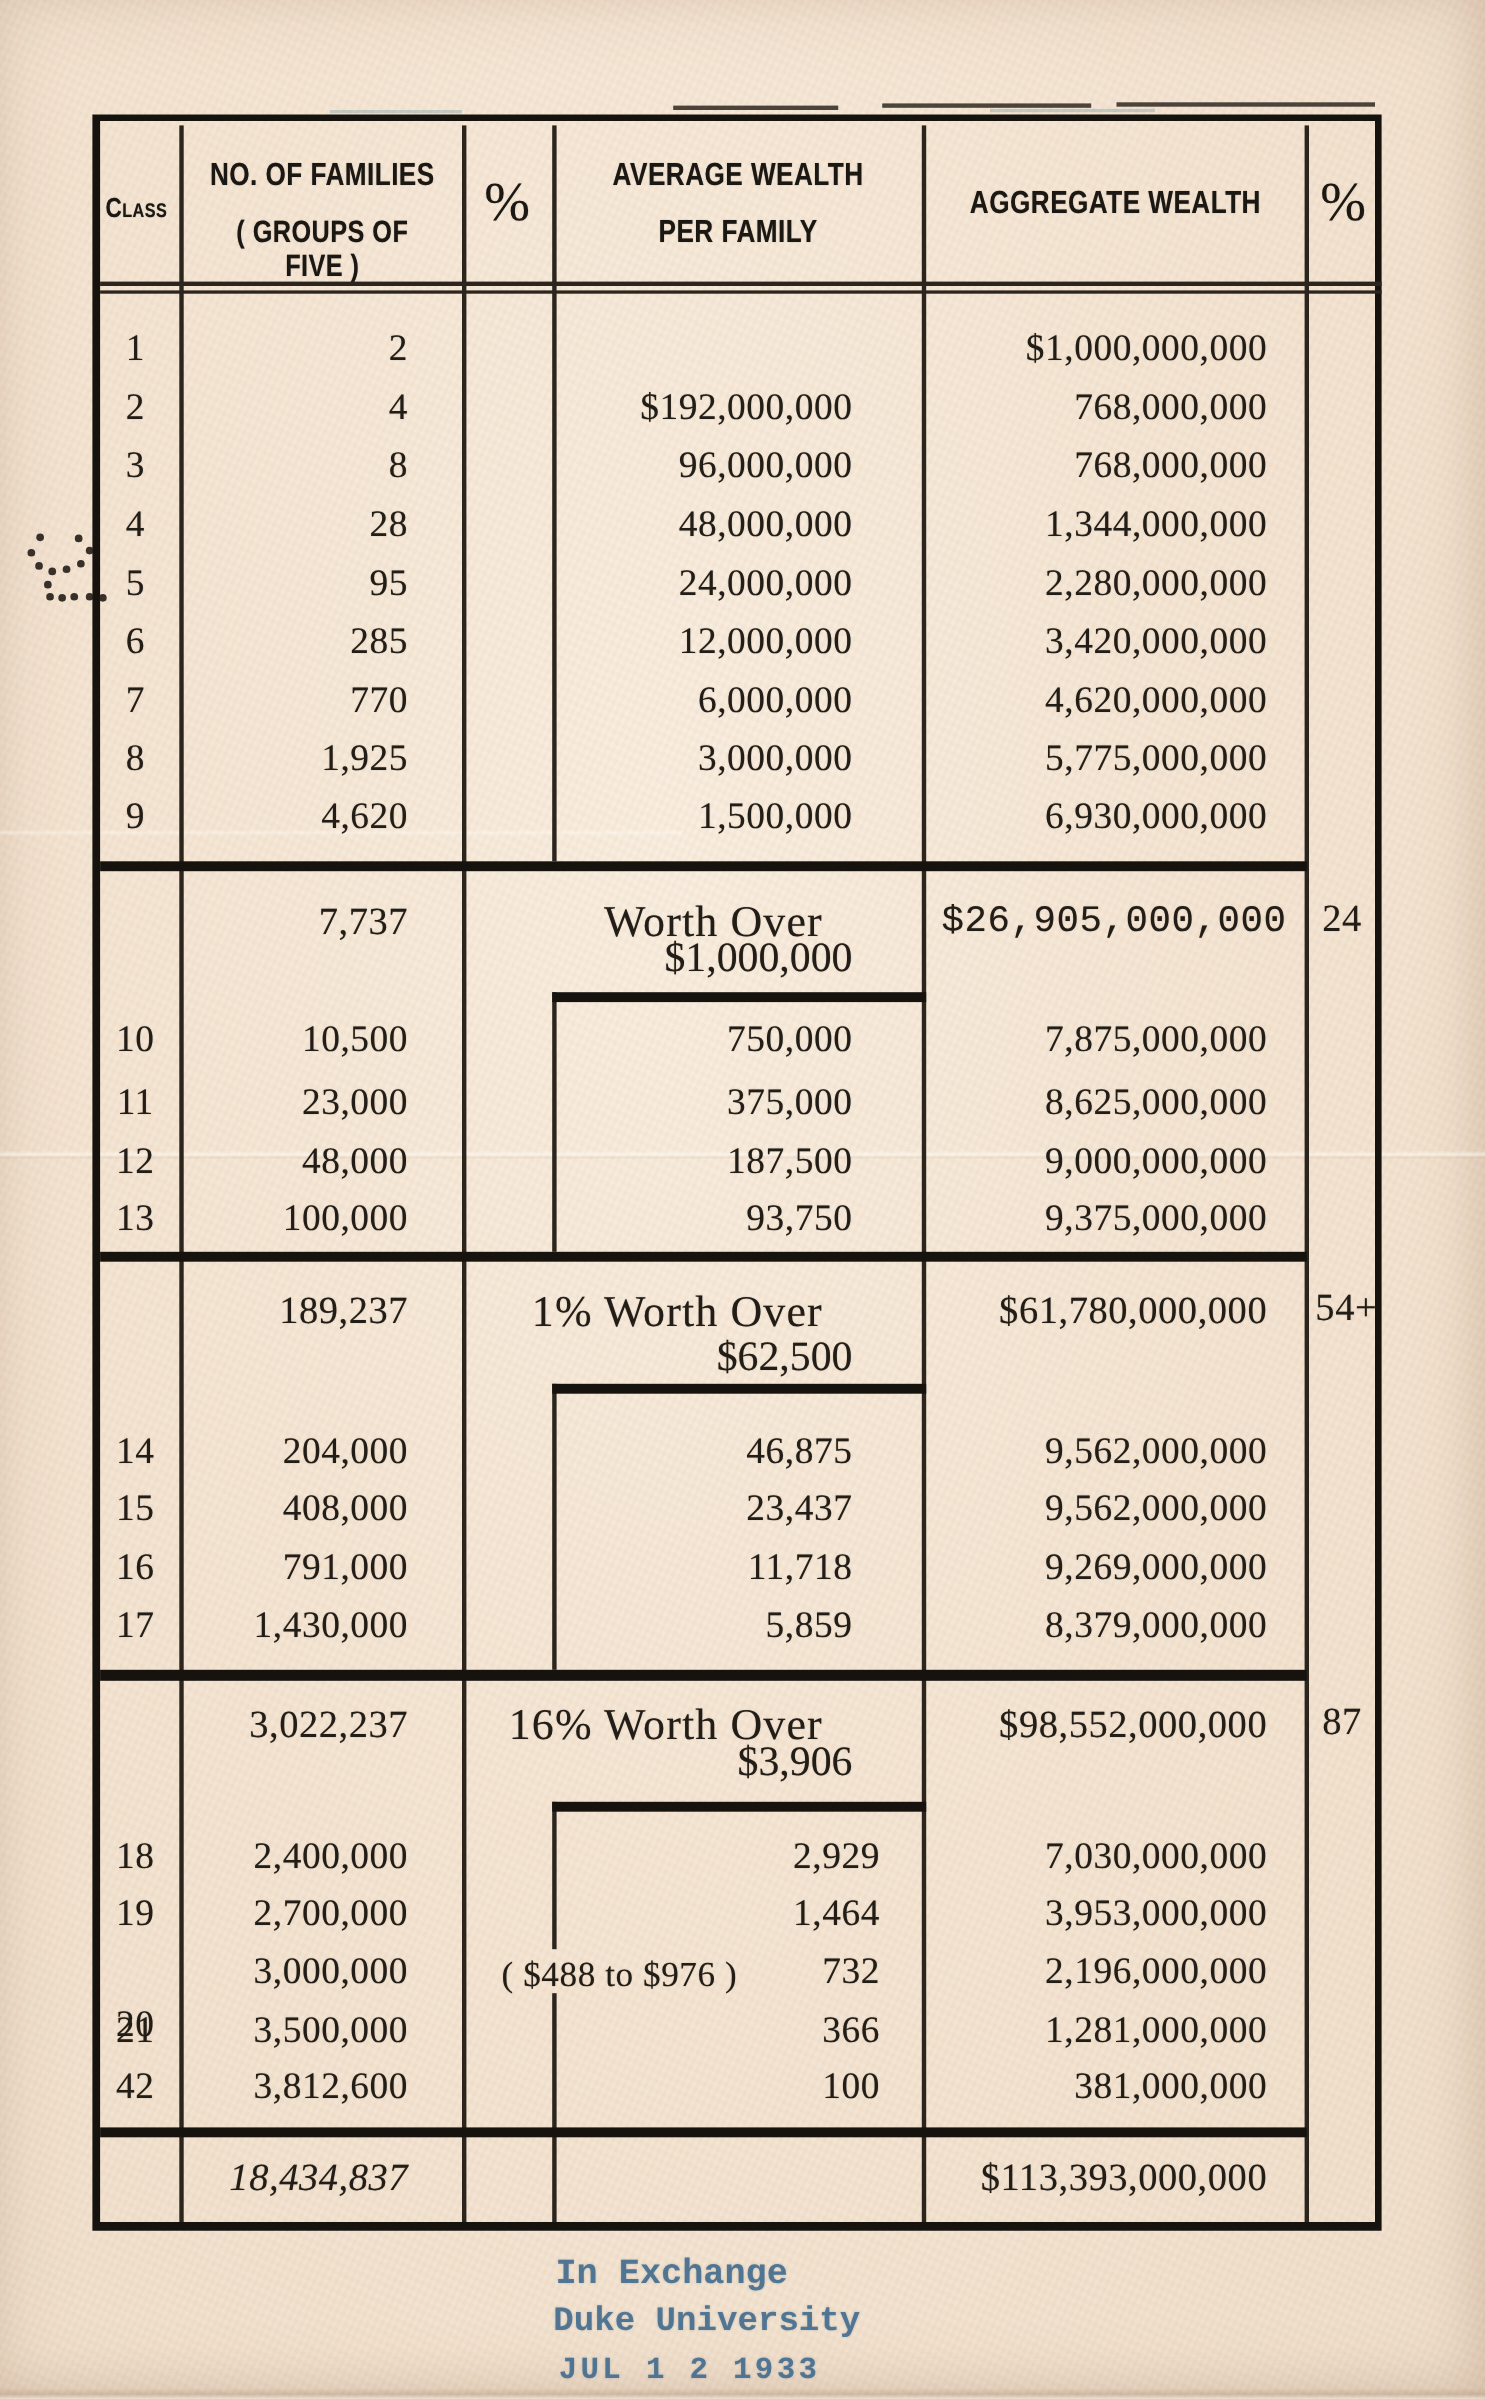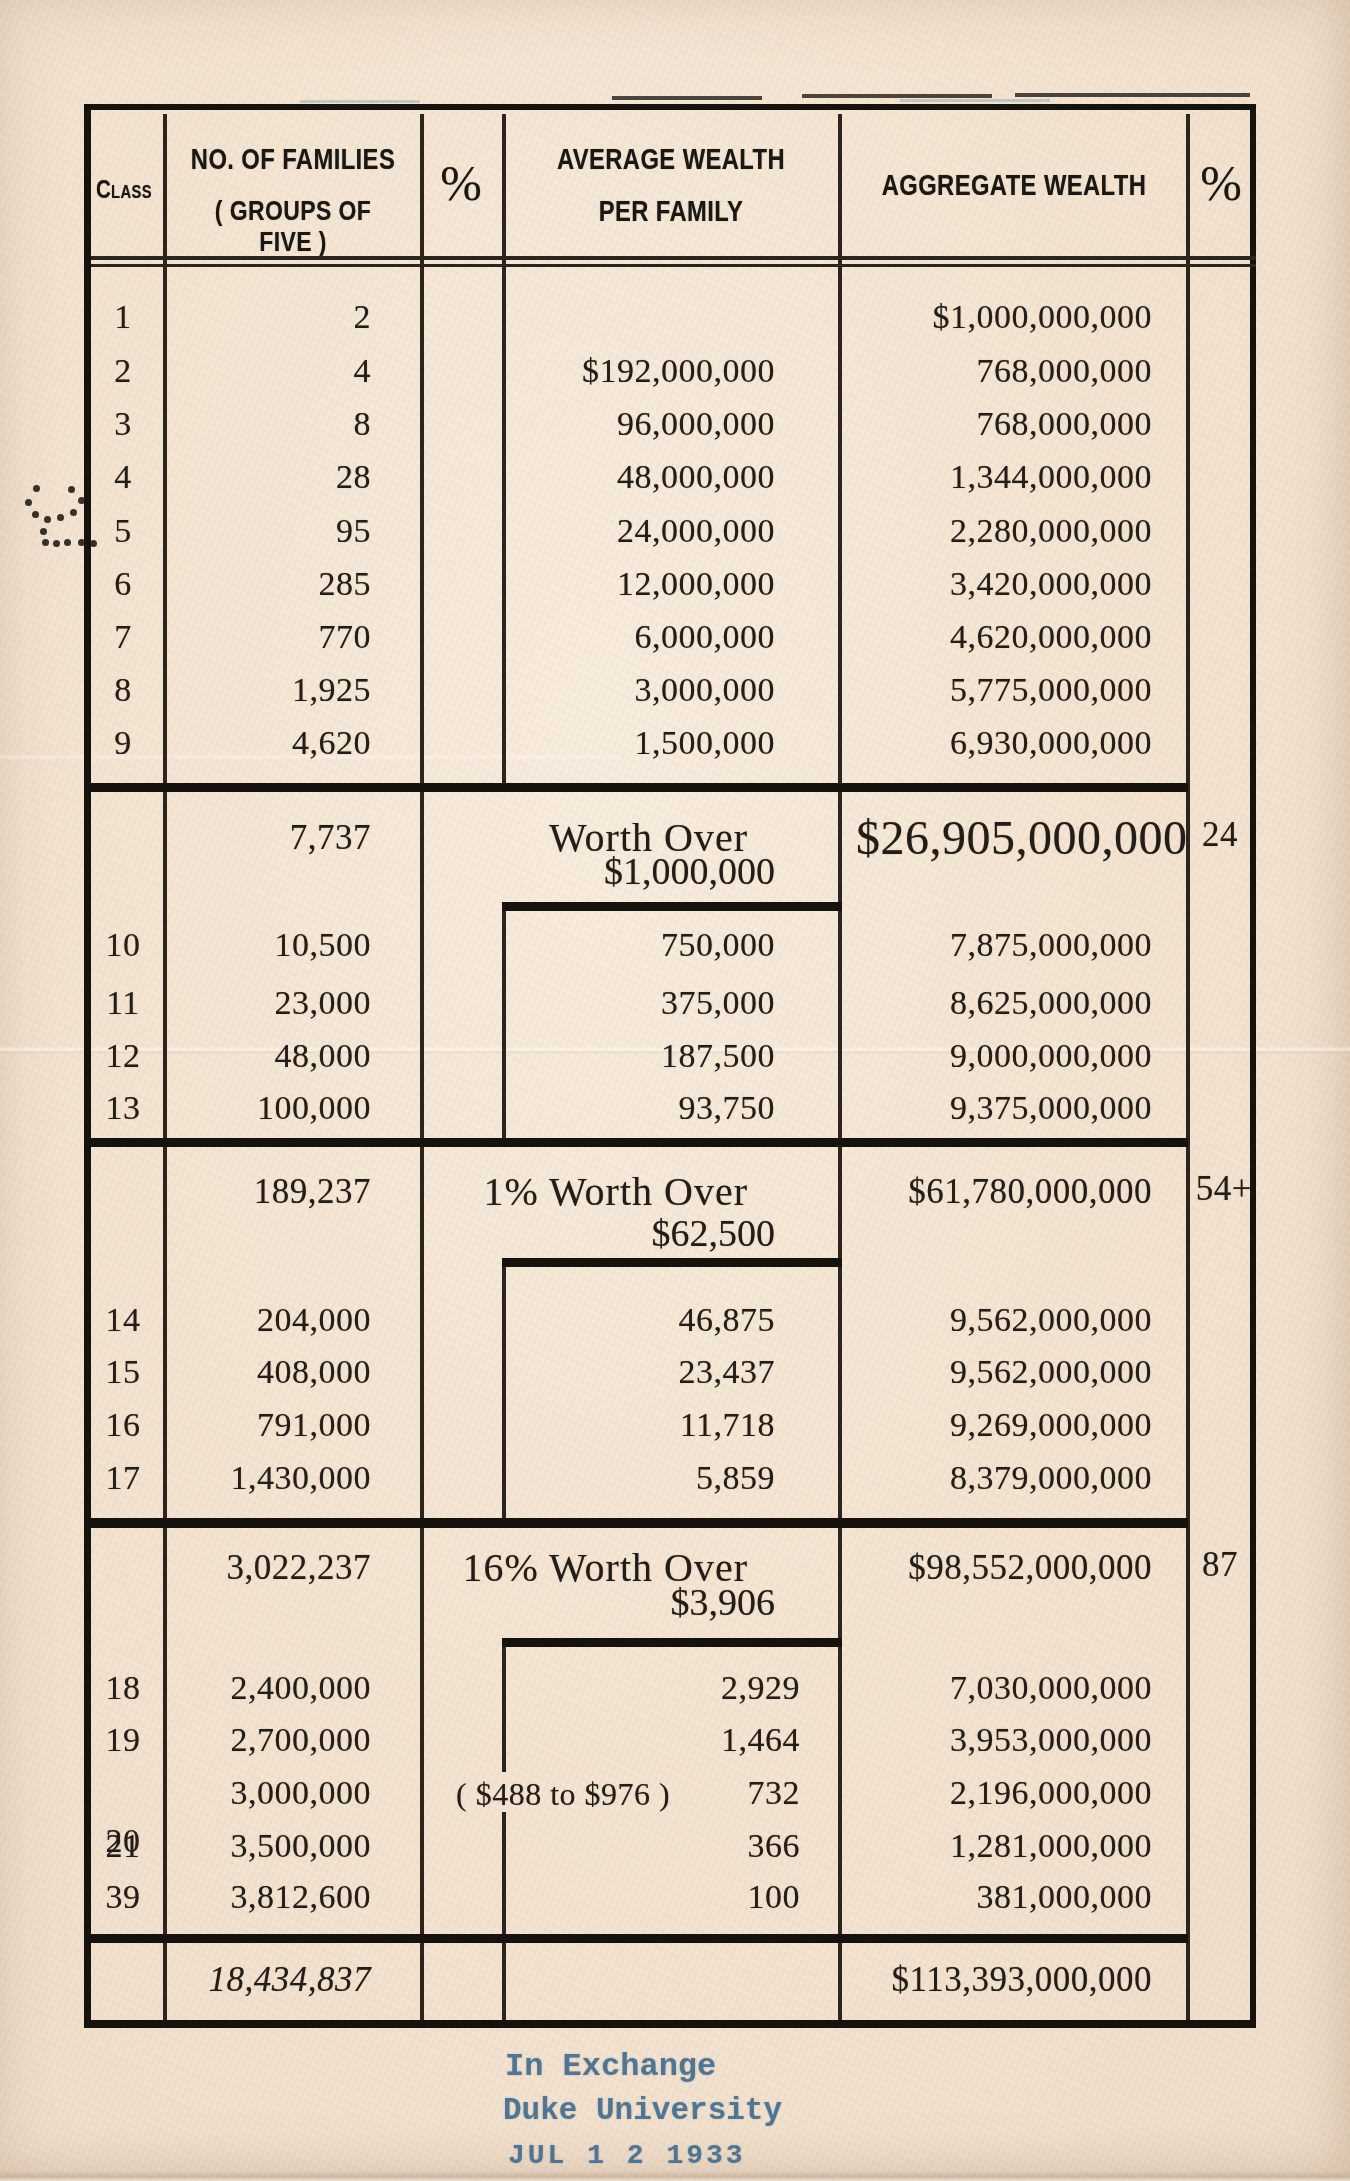--- a/index.html
+++ b/index.html
@@ -118,21 +118,21 @@
       <div class="num" style="top: 669px; left: 172px; width: 199px; font-size: 34px; position: absolute;">1,925</div>
       <div class="num" style="top: 669px; left: 508px; width: 267px; font-size: 34px; position: absolute;">3,000,000</div>
       <div class="num" style="top: 669px; left: 856px; width: 296px; font-size: 34px; position: absolute;">5,775,000,000</div>
       <div class="num" style="top: 722px; left: 86px; width: 74px; text-align: center; font-size: 34px; position: absolute;">9</div>
       <div class="num" style="top: 722px; left: 172px; width: 199px; font-size: 34px; position: absolute;">4,620</div>
       <div class="num" style="top: 722px; left: 508px; width: 267px; font-size: 34px; position: absolute;">1,500,000</div>
       <div class="num" style="top: 722px; left: 856px; width: 296px; font-size: 34px; position: absolute;">6,930,000,000</div>
       <div class="num" style="top: 817px; left: 172px; width: 199px; font-size: 35px; position: absolute;">7,737</div>
       <div class="sublabel" style="top: 814px; left: 420px; width: 328px; font-size: 40px; line-height: 48px; letter-spacing: 1px; position: absolute;">Worth Over</div>
       <div class="sublabel" style="top: 848px; left: 508px; width: 267px; font-size: 38px; line-height: 46px; position: absolute;">$1,000,000</div>
-      <div class="num" style="top: 817px; left: 856px; width: 296px; font-size: 48px; position: absolute;">$26,905,000,000</div>
+      <div class="num" style="top: 817px; left: 856px; width: 296px; font-size: 34px; position: absolute; font-family: Liberation Mono, monospace;">$26,905,000,000</div>
       <div class="num" style="top: 814px; left: 1188px; width: 64px; text-align: center; font-size: 35px; position: absolute;">24</div>
       <div class="num" style="top: 924px; left: 86px; width: 74px; text-align: center; font-size: 34px; position: absolute;">10</div>
       <div class="num" style="top: 924px; left: 172px; width: 199px; font-size: 34px; position: absolute;">10,500</div>
       <div class="num" style="top: 924px; left: 508px; width: 267px; font-size: 34px; position: absolute;">750,000</div>
       <div class="num" style="top: 924px; left: 856px; width: 296px; font-size: 34px; position: absolute;">7,875,000,000</div>
       <div class="num" style="top: 982px; left: 86px; width: 74px; text-align: center; font-size: 34px; position: absolute;">11</div>
       <div class="num" style="top: 982px; left: 172px; width: 199px; font-size: 34px; position: absolute;">23,000</div>
       <div class="num" style="top: 982px; left: 508px; width: 267px; font-size: 34px; position: absolute;">375,000</div>
       <div class="num" style="top: 982px; left: 856px; width: 296px; font-size: 34px; position: absolute;">8,625,000,000</div>
       <div class="num" style="top: 1035px; left: 86px; width: 74px; text-align: center; font-size: 34px; position: absolute;">12</div>
@@ -179,21 +179,21 @@
       <div class="num" style="top: 1719px; left: 856px; width: 296px; font-size: 34px; position: absolute;">3,953,000,000</div>
       <div class="num" style="top: 1772px; left: 86px; width: 74px; text-align: center; font-size: 34px; position: absolute; margin-top: 48px;">20</div>
       <div class="num" style="top: 1772px; left: 172px; width: 199px; font-size: 34px; position: absolute;">3,000,000</div>
       <div class="num" style="top: 1773px; left: 424px; text-align: left; font-size: 32px; position: absolute; padding-left: 32px;">( $488 to $976 )</div>
       <div class="num" style="top: 1772px; left: 508px; width: 292px; font-size: 34px; position: absolute;">732</div>
       <div class="num" style="top: 1772px; left: 856px; width: 296px; font-size: 34px; position: absolute;">2,196,000,000</div>
       <div class="num" style="top: 1825px; left: 86px; width: 74px; text-align: center; font-size: 34px; position: absolute;">21</div>
       <div class="num" style="top: 1825px; left: 172px; width: 199px; font-size: 34px; position: absolute;">3,500,000</div>
       <div class="num" style="top: 1825px; left: 508px; width: 292px; font-size: 34px; position: absolute;">366</div>
       <div class="num" style="top: 1825px; left: 856px; width: 296px; font-size: 34px; position: absolute;">1,281,000,000</div>
-      <div class="num" style="top: 1876px; left: 86px; width: 74px; text-align: center; font-size: 34px; position: absolute;">39</div>
+      <div class="num" style="top: 1876px; left: 86px; width: 74px; text-align: center; font-size: 34px; position: absolute;">42</div>
       <div class="num" style="top: 1876px; left: 172px; width: 199px; font-size: 34px; position: absolute;">3,812,600</div>
       <div class="num" style="top: 1876px; left: 508px; width: 292px; font-size: 34px; position: absolute;">100</div>
       <div class="num" style="top: 1876px; left: 856px; width: 296px; font-size: 34px; position: absolute;">381,000,000</div>
       <div class="num" style="top: 1959px; left: 172px; width: 199px; font-size: 35px; position: absolute; font-style: italic;">18,434,837</div>
       <div class="num" style="top: 1959px; left: 856px; width: 296px; font-size: 35px; position: absolute;">$113,393,000,000</div>
     </div>
 
   <div id="punch">
       <div class="dot" style="left: 33px; top: 485px; position: absolute;"></div>
       <div class="dot" style="left: 68px; top: 486px; position: absolute;"></div>

